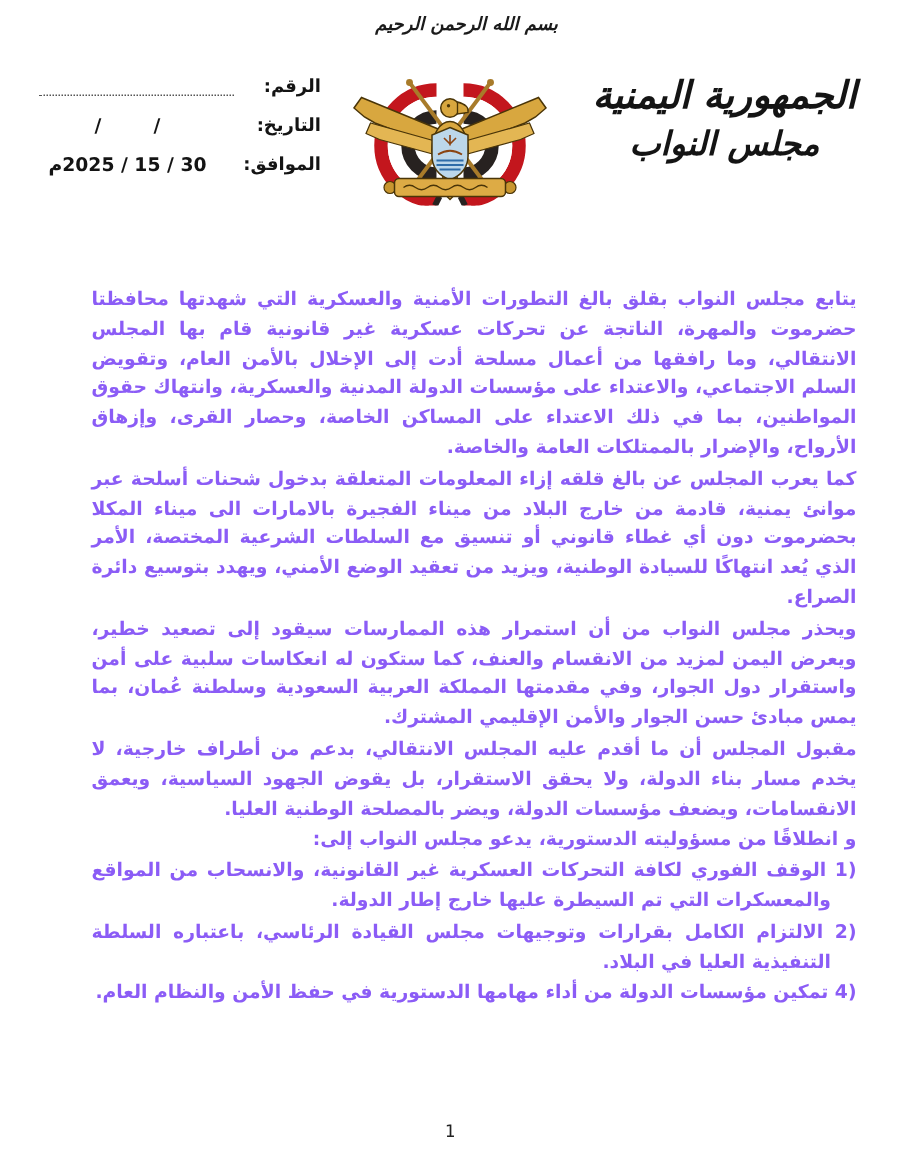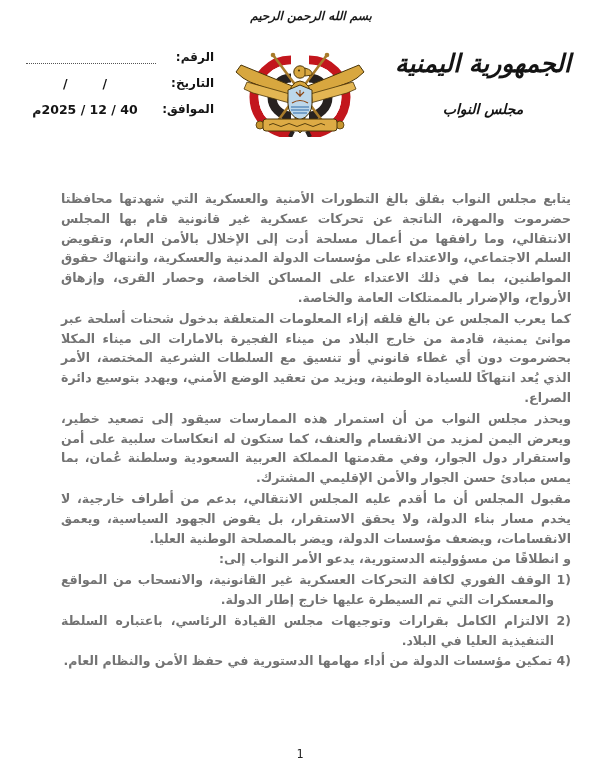--- a/index.html
+++ b/index.html
@@ -11,38 +11,38 @@
   .page{position:relative;width:600px;height:775px;background:#fff;overflow:hidden;direction:rtl;}
 
   
   .bismillah{
     position:absolute;top:9px;left:238px;width:146px;text-align:center;
     font-size:12px;font-weight:bold;font-style:italic;color:#1b1b1b;white-space:nowrap;
   }
   .emblem{position:absolute;top:42px;left:233px;width:134px;height:95px;}
   .org{position:absolute;top:46px;left:376px;width:214px;text-align:center;}
   .org1{font-size:25px;font-weight:bold;font-style:italic;line-height:1.45;letter-spacing:0;}
-  .org2{font-size:14px;font-weight:bold;font-style:italic;margin-top:19px;}
+  .org2{font-size:22px;font-weight:bold;font-style:italic;margin-top:2px;}
 
   .fields{position:absolute;top:44px;left:12px;width:202px;}
   .frow{display:flex;align-items:center;height:26px;}
   .flabel{font-weight:bold;font-size:12px;flex:none;width:56px;}
   .fval{font-weight:bold;font-size:12.5px;flex:1;text-align:center;white-space:pre;}
   .dotline{flex:1;border-bottom:1.6px dotted #555;height:13px;margin-left:14px;margin-right:2px;}
 
   
   .title{position:absolute;top:151px;left:0;width:600px;text-align:center;margin:0;
          font-size:15.5px;font-weight:bold;color:#000;}
   .title-inner{border-bottom:1.8px solid #000;padding-bottom:3px;}
 
   
   .bodytext{
     position:absolute;top:189px;right:29px;left:29px;
     font-size:12.5px;font-weight:bold;line-height:19.8px;
-    text-align:justify;text-justify:inter-word;color:#737373;margin-left:32px;
+    text-align:justify;text-justify:inter-word;color:#8b5cf6;margin-left:32px;
   }
   .para{margin:0 0 1px 0;}
   .demand{padding-right:17px;text-indent:-17px;}
   .dnum{direction:ltr;unicode-bidi:isolate;}
 
   
   .pagenum{position:absolute;bottom:14px;left:0;width:600px;text-align:center;
            font-size:11.5px;color:#222;font-family:"DejaVu Sans Mono","DejaVu Sans",monospace;}
 </style>
 </head>
@@ -106,39 +106,39 @@
       <div class="frow">
         <span class="flabel">الرقم:</span>
         <span class="dotline"></span>
       </div>
       <div class="frow">
         <span class="flabel">التاريخ:</span>
         <span class="fval">/        /</span>
       </div>
       <div class="frow">
         <span class="flabel">الموافق:</span>
-        <span class="fval">40 / 12 / 2025م</span>
+        <span class="fval">30 / 15 / 2025م</span>
       </div>
     </div>
   </header>
 
 
   <main class="bodytext">
     <div>
 
         <p class="para">يتابع مجلس النواب بقلق بالغ التطورات الأمنية والعسكرية التي شهدتها محافظتا حضرموت والمهرة، الناتجة عن تحركات عسكرية غير قانونية قام بها المجلس الانتقالي، وما رافقها من أعمال مسلحة أدت إلى الإخلال بالأمن العام، وتقويض السلم الاجتماعي، والاعتداء على مؤسسات الدولة المدنية والعسكرية، وانتهاك حقوق المواطنين، بما في ذلك الاعتداء على المساكن الخاصة، وحصار القرى، وإزهاق الأرواح، والإضرار بالممتلكات العامة والخاصة.</p>
 
 
         <p class="para">كما يعرب المجلس عن بالغ قلقه إزاء المعلومات المتعلقة بدخول شحنات أسلحة عبر موانئ يمنية، قادمة من خارج البلاد من ميناء الفجيرة بالامارات الى ميناء المكلا بحضرموت دون أي غطاء قانوني أو تنسيق مع السلطات الشرعية المختصة، الأمر الذي يُعد انتهاكًا للسيادة الوطنية، ويزيد من تعقيد الوضع الأمني، ويهدد بتوسيع دائرة الصراع.</p>
 
         <p class="para">ويحذر مجلس النواب من أن استمرار هذه الممارسات سيقود إلى تصعيد خطير، ويعرض اليمن لمزيد من الانقسام والعنف، كما ستكون له انعكاسات سلبية على أمن واستقرار دول الجوار، وفي مقدمتها المملكة العربية السعودية وسلطنة عُمان، بما يمس مبادئ حسن الجوار والأمن الإقليمي المشترك.</p>
 
         <p class="para">مقبول المجلس أن ما أقدم عليه المجلس الانتقالي، بدعم من أطراف خارجية، لا يخدم مسار بناء الدولة، ولا يحقق الاستقرار، بل يقوض الجهود السياسية، ويعمق الانقسامات، ويضعف مؤسسات الدولة، ويضر بالمصلحة الوطنية العليا.</p>
       </div>
-    <p class="para">و انطلاقًا من مسؤوليته الدستورية، يدعو الأمر النواب إلى:</p>
+    <p class="para">و انطلاقًا من مسؤوليته الدستورية، يدعو مجلس النواب إلى:</p>
     <div>
 
         <p class="para demand"><span class="dnum">1)</span> <span>الوقف الفوري لكافة التحركات العسكرية غير القانونية، والانسحاب من المواقع والمعسكرات التي تم السيطرة عليها خارج إطار الدولة.</span></p>
 
         <p class="para demand"><span class="dnum">2)</span> <span>الالتزام الكامل بقرارات وتوجيهات مجلس القيادة الرئاسي، باعتباره السلطة التنفيذية العليا في البلاد.</span></p>
 
 
         <p class="para demand"><span class="dnum">4)</span> <span>تمكين مؤسسات الدولة من أداء مهامها الدستورية في حفظ الأمن والنظام العام.</span></p>
       </div>
   </main>

